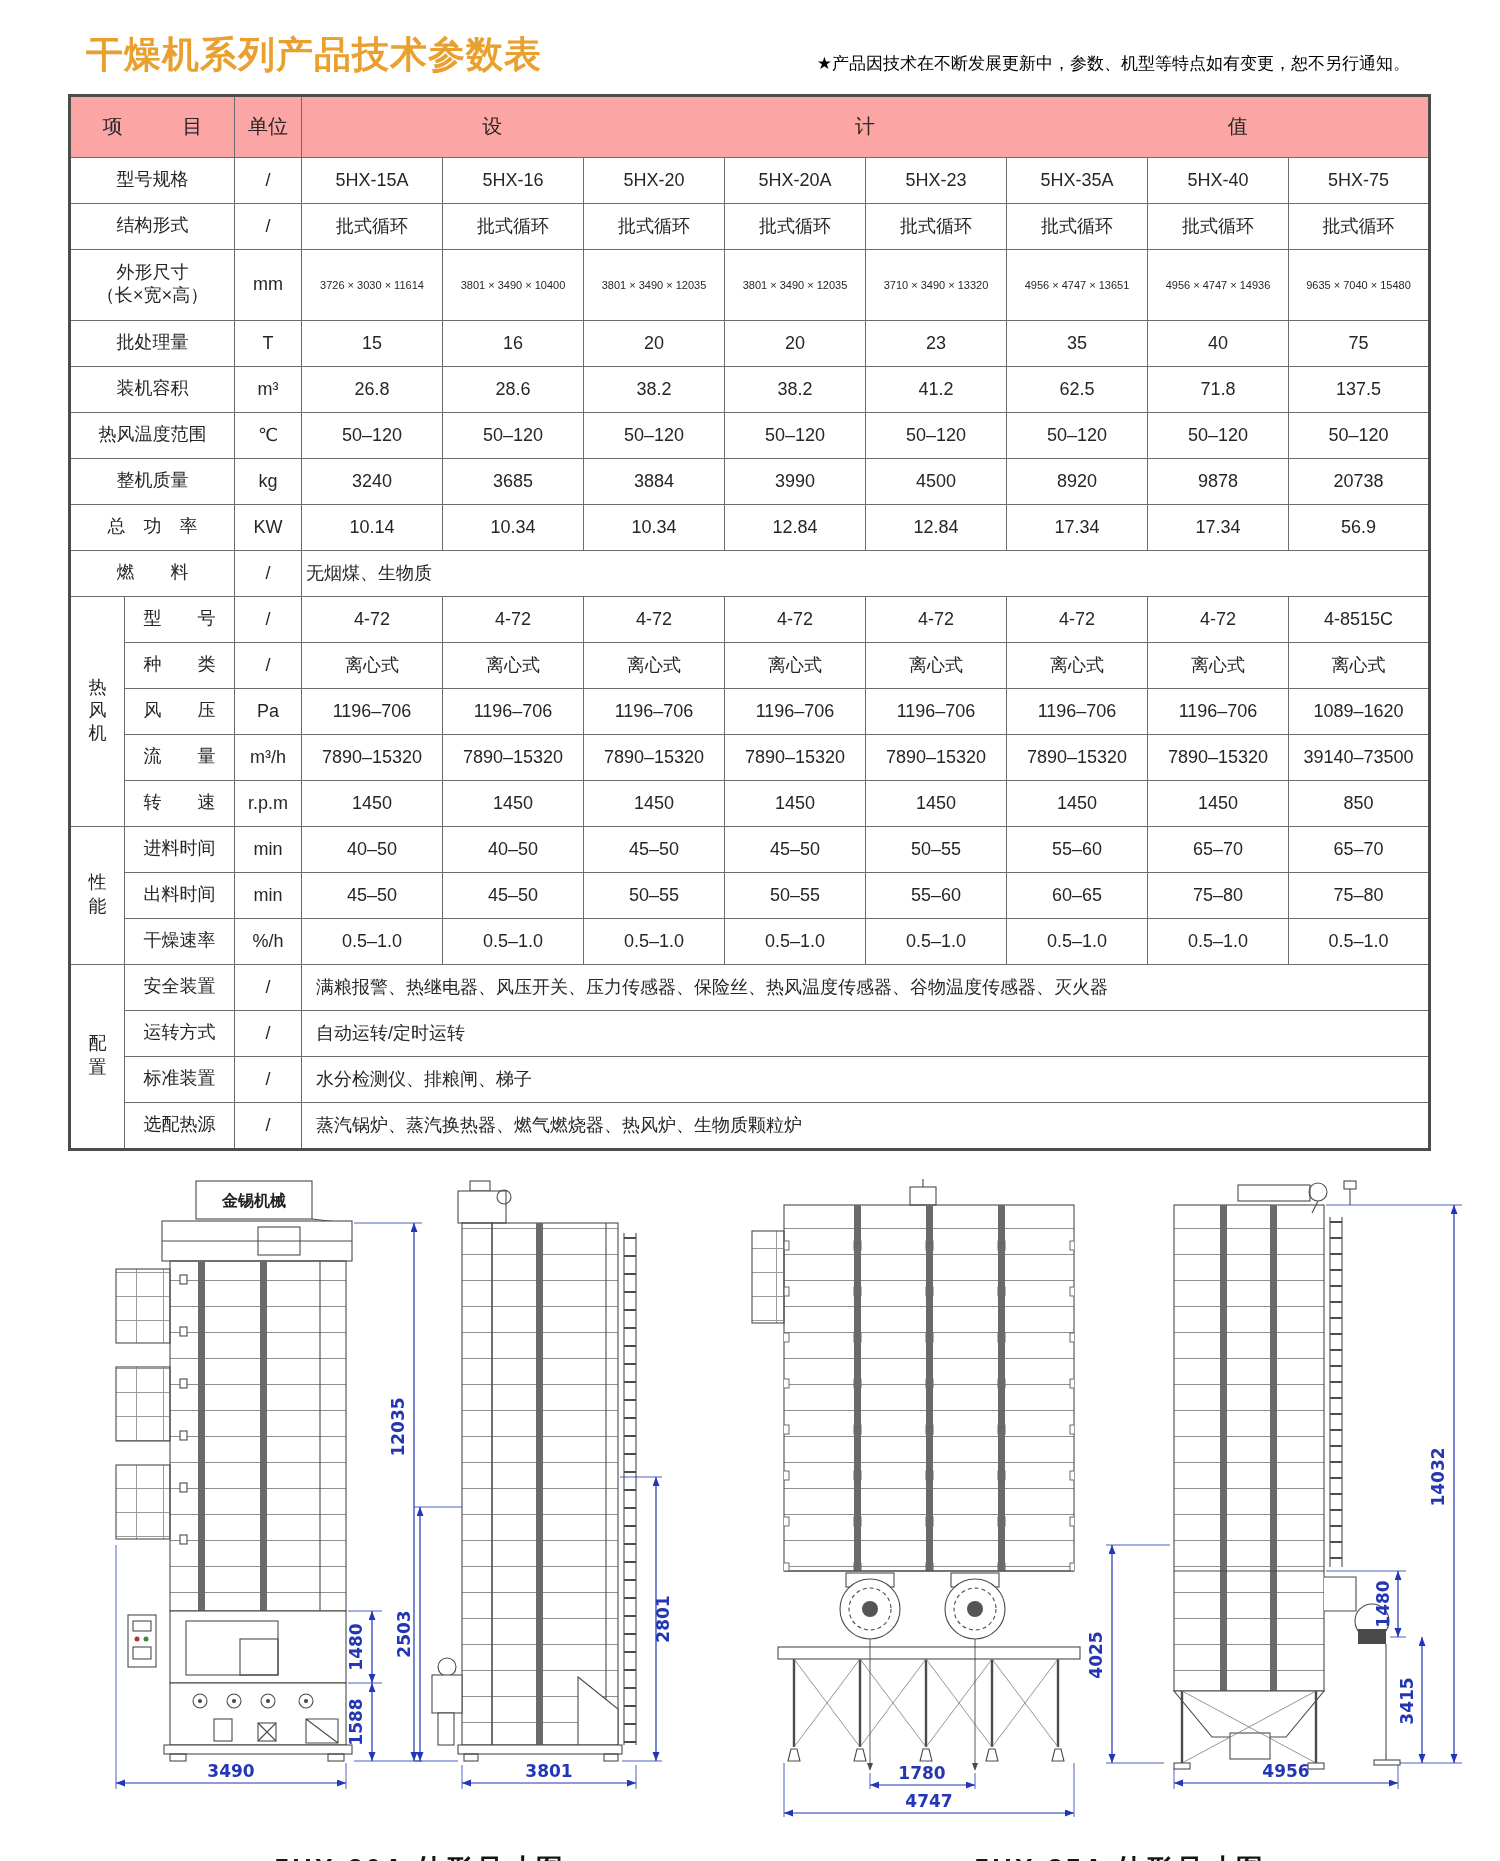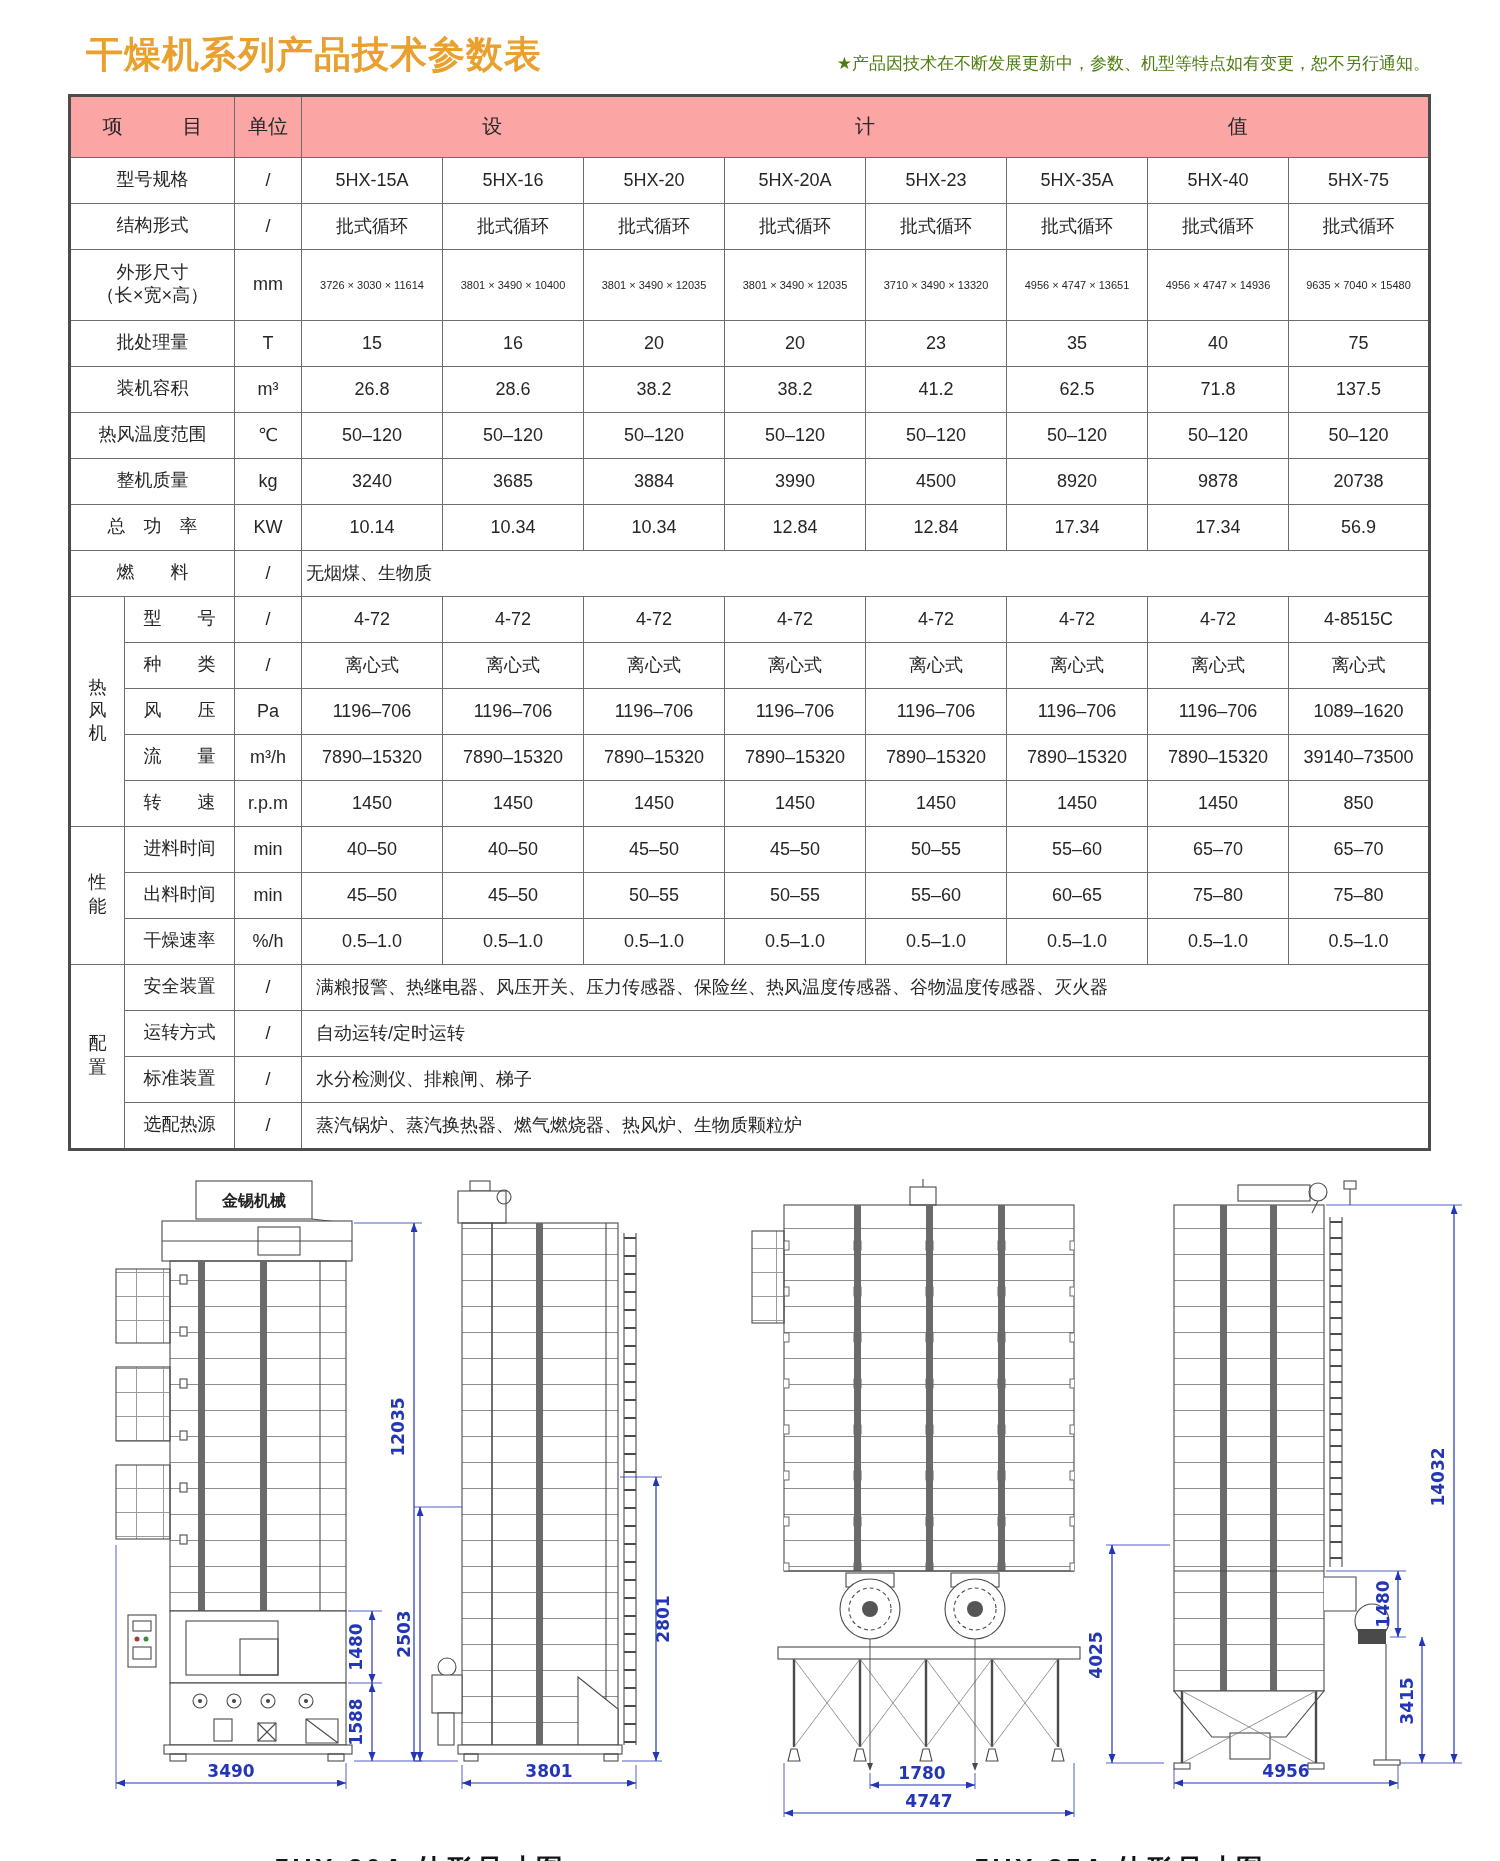--- a/index.html
+++ b/index.html
@@ -2,23 +2,23 @@
 <html><head>
 <meta charset="utf-8">
 <style>
   html,body { margin:0; padding:0; background:#ffffff; }
   body {
     width:1500px; height:1861px; position:relative;
     font-family:"Liberation Sans","DejaVu Sans",sans-serif;
     color:#262626; overflow:hidden;
   }
   .header-bar { display:flex; align-items:flex-end; justify-content:space-between;
-    padding:30px 70px 14px 86px; }
+    padding:30px 90px 14px 86px; }
   .page-title { font-size:37px; font-weight:bold; color:#E9A02F; letter-spacing:1px; }
-  .page-note { font-size:17px; color:#4d7c0f; padding-bottom:5px; }
+  .page-note { font-size:17px; color:#000000; padding-bottom:5px; }
 
   table.spec-table { border-collapse:collapse; table-layout:fixed; margin-left:68px;
     width:1360px; border:3px solid #4c4c4c; }
   .spec-table td { border:1.4px solid #6c6c6c; text-align:center; vertical-align:middle;
     font-size:18px; height:41px; padding:2px 4px; line-height:1.28; overflow:hidden; }
   .spec-table tr.tall td { height:66px; }
   .spec-table tr.header-row td { background:#fca5a5; height:56px; font-size:20px; }
   .design-flex { display:flex; justify-content:space-around; align-items:center; font-size:20px; }
   .label-cell, .group-cell { white-space:pre-line;font-family:Liberation Mono, monospace; }
   .group-cell { line-height:1.8; font-size:19px; }

